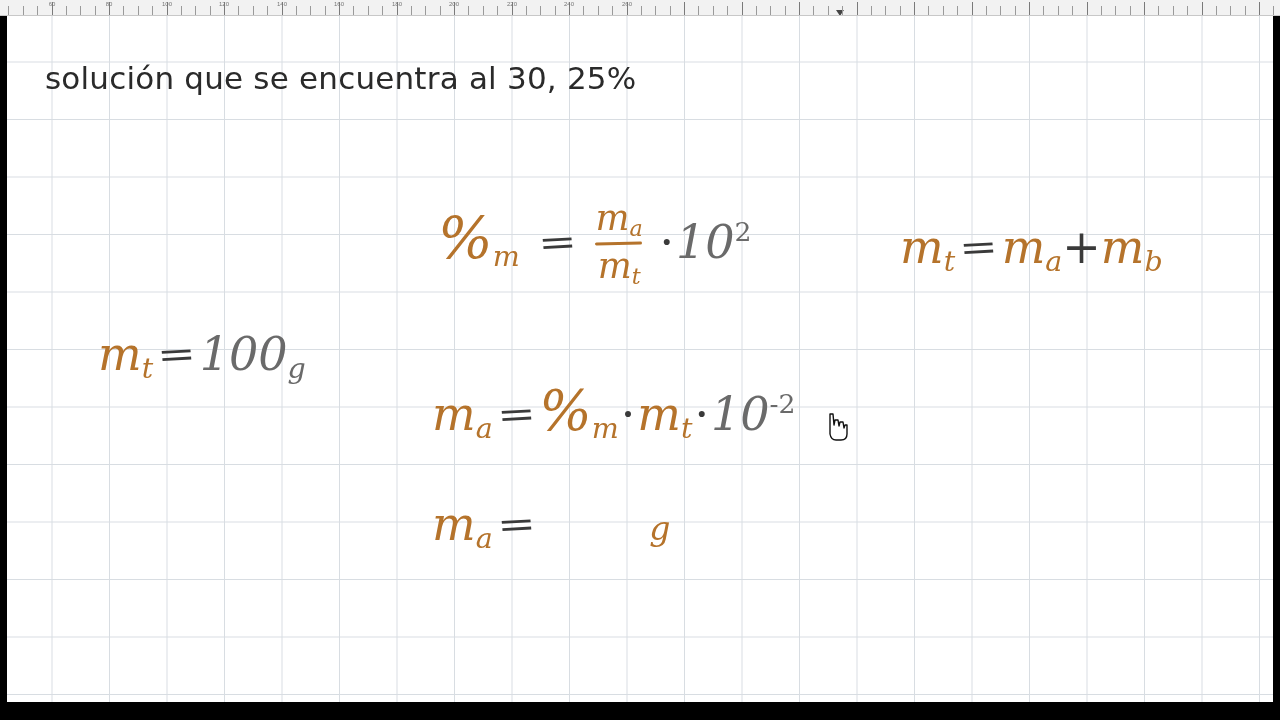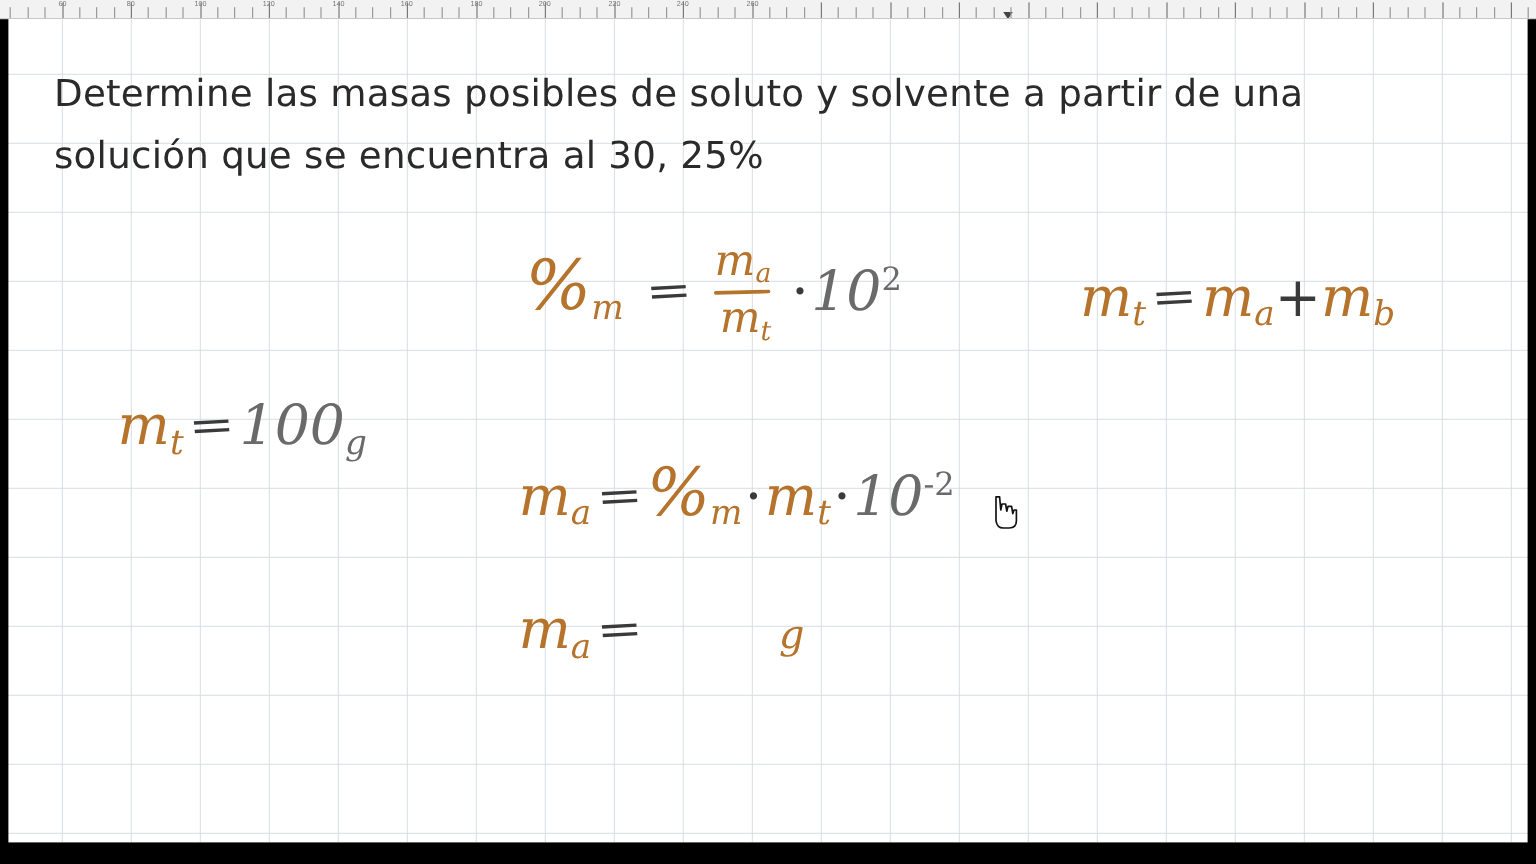--- a/index.html
+++ b/index.html
@@ -152,21 +152,21 @@
   }
   .dot {
     font-style: normal;
     color: #3a3a3a;
     margin: 0 2px;
   }
 
   
   .frac {
     display: inline-block;
-    text-align: right;
+    text-align: center;
     vertical-align: middle;
     position: relative;
     top: -2px;
   }
   .frac .num { display: block; font-size: 0.78em; }
   .frac .den { display: block; font-size: 0.78em; }
   .frac .bar {
     display: block;
     height: 3px;
     background: #b5732b;
@@ -288,21 +288,20 @@
       <div class="ruler-tick" style="left: 1216px;"></div>
       <div class="ruler-tick" style="left: 1230px;"></div>
       <div class="ruler-tick" style="left: 1245px;"></div>
       <div class="ruler-tick major" style="left: 1259px;"></div>
       <div class="ruler-tick" style="left: 1273px;"></div>
     </div>
 
   <div id="canvas">
 
     <div id="prompt">
-      <span>Determine las masas posibles de soluto y solvente a partir de una</span>
       <span class="line2">solución que se encuentra al 30, 25%</span>
     </div>
 
     <div class="math" id="eq-percent" style="left:438px; top:186px; font-size:46px;">
       <span style="font-size:1.25em;">%</span><span class="sub">m</span>
       <span class="eqsym">=</span>
       <span class="frac">
         <span class="num">m<span class="sub">a</span></span>
         <span class="bar"></span>
         <span class="den">m<span class="sub">t</span></span>

